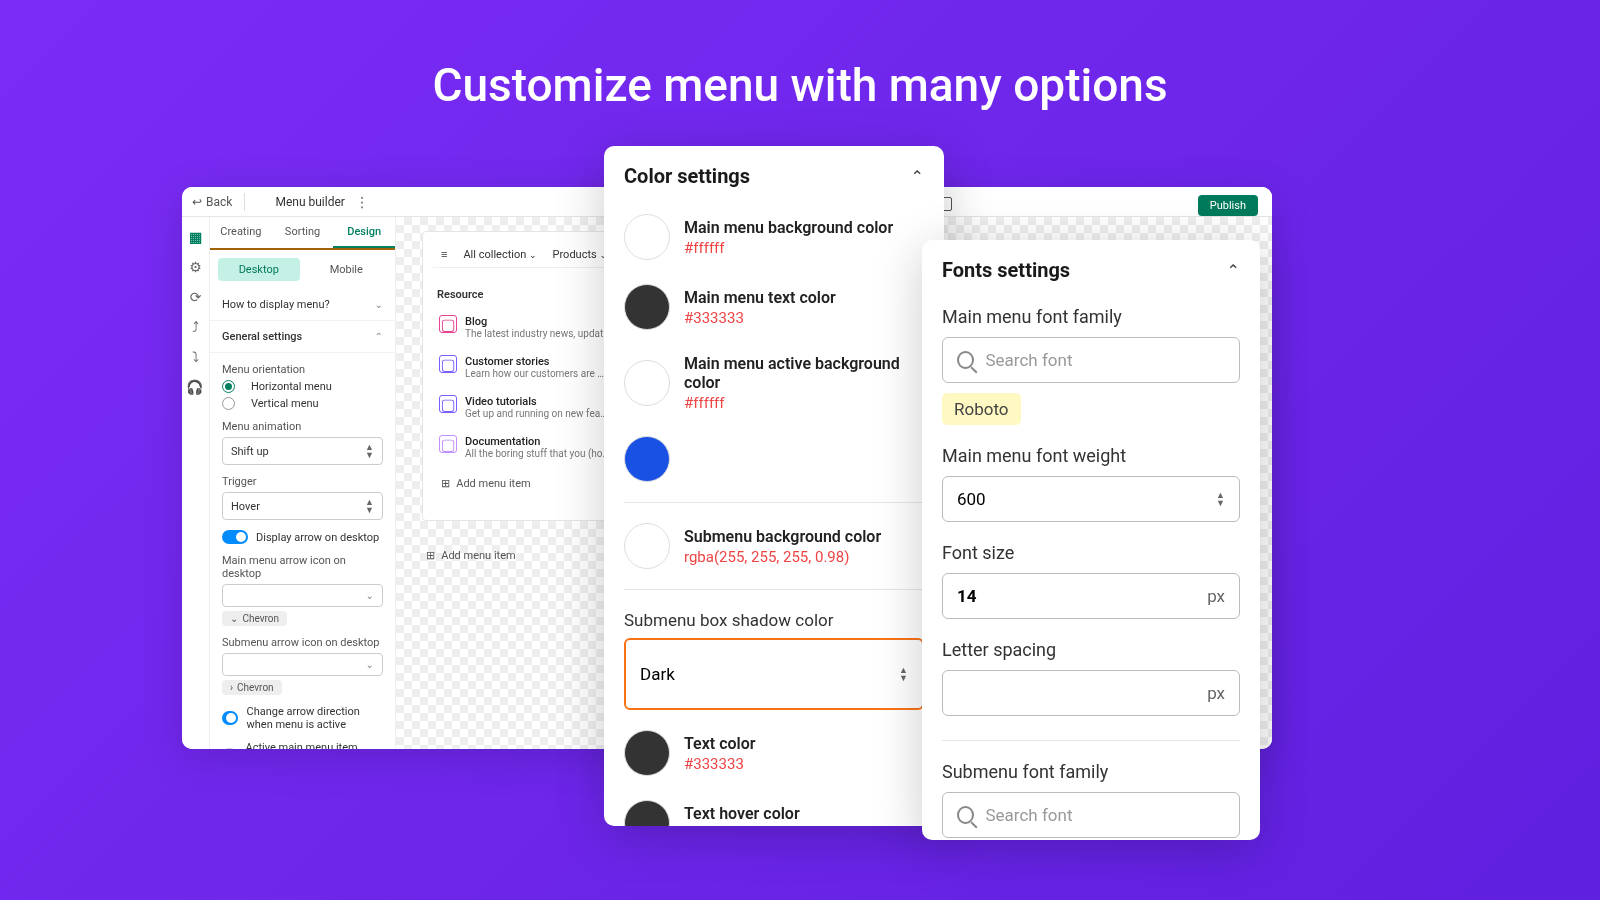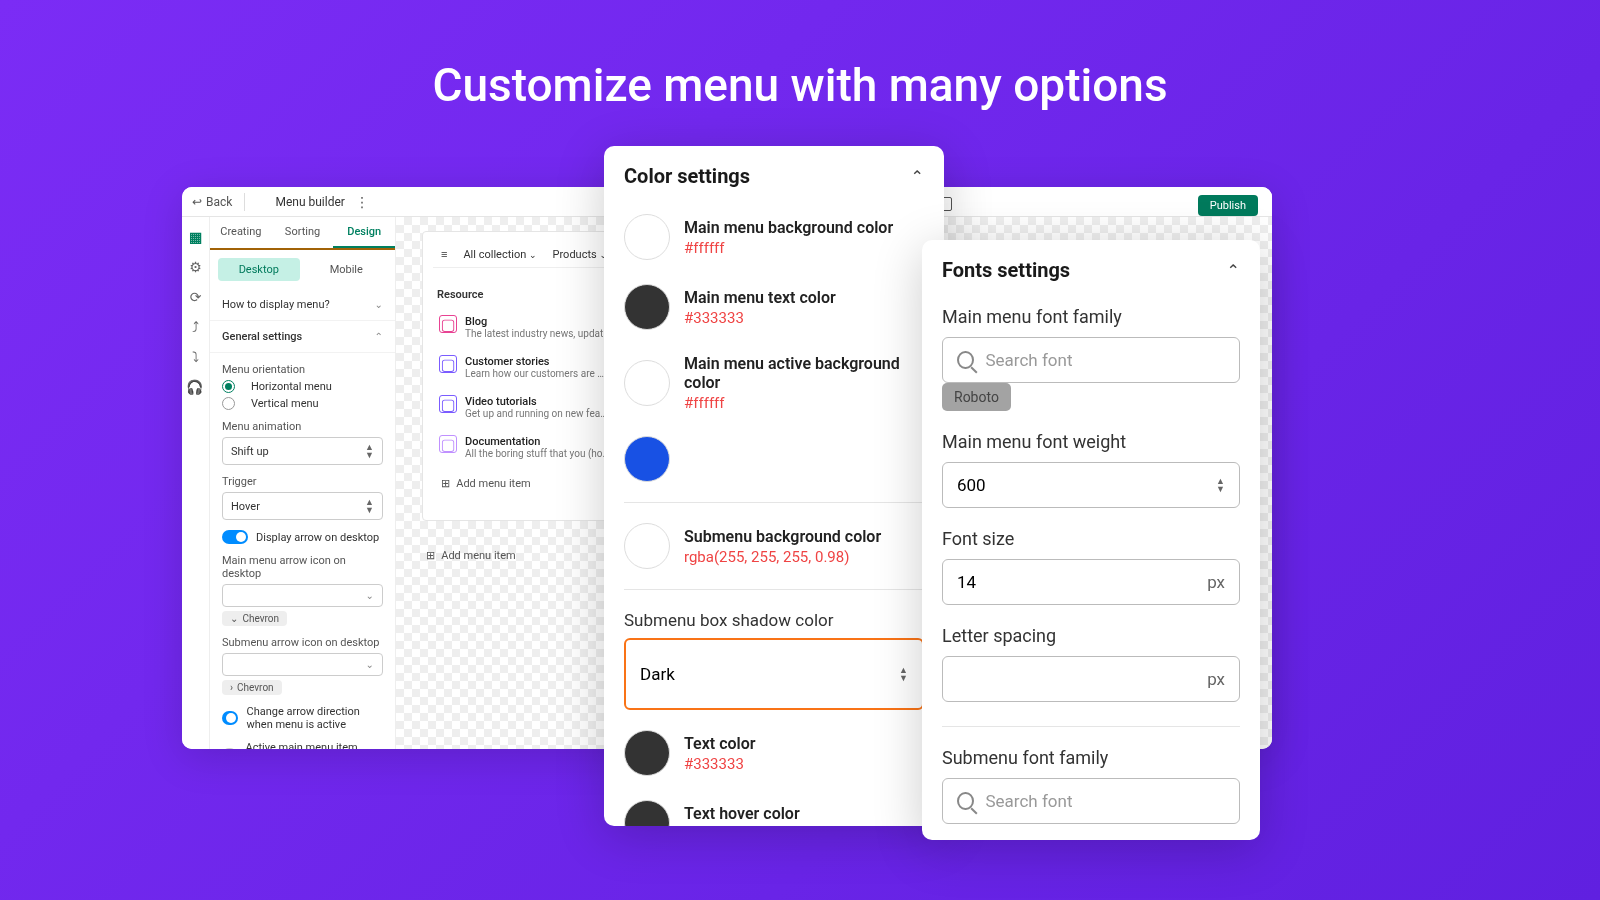--- a/index.html
+++ b/index.html
@@ -64,24 +64,24 @@
 .color-value { font-size: 15px; color: #ef4444; margin-top: 2px; }
 .divider { height:1px; background:#e5e5e5; margin: 8px 20px; }
 .shadow-label { font-size: 17px; color:#333; padding: 12px 20px 8px;}
 .shadow-select { margin: 0 20px 8px; border:2px solid #f97316; border-radius:6px; padding:24px 14px; font-size:17px; display:flex; justify-content:space-between; align-items:center; cursor:pointer;}
 .fonts-panel { left: 922px; top: 240px; width: 338px; height: 600px; }
 .fonts-body { padding: 6px 20px 20px; }
 .flabel { font-size: 18px; color: #333; margin-top: 20px; margin-bottom: 10px; }
 .finput { width: 100%; border: 1.5px solid #bbb; border-radius: 6px; padding: 12px 14px; font-size: 17px; display:flex; align-items:center; gap:12px; color:#888;}
 .finput input{ border:none; outline:none; font-size:17px; width:100%; color:#333;}
 .finput input::placeholder{ color:#999;}
-.tag { display:inline-block; background:#a3a3a3; border-radius:5px; padding:6px 12px; font-size:14px; color:#444; }
+.tag { display:inline-block; background:#fef9c3; border-radius:5px; padding:6px 12px; font-size:17px; color:#444; margin-top:10px;}
 .fselect { width:100%; border:1.5px solid #bbb; border-radius:6px; padding:12px 14px; font-size:17px; display:flex; justify-content:space-between; align-items:center; cursor:pointer;}
 .unit-input{ width:100%; border:1.5px solid #bbb; border-radius:6px; display:flex; align-items:center; font-size:17px; padding:12px 14px;}
-.unit-input input{ border:none; outline:none; flex:1; font-size:17px;}
+.unit-input input{ border:none; outline:none; flex:1; font-size:17px;font-weight:bold;}
 .unit{ color:#666; font-size:17px;}
 .fonts-divider{ height:1px; background:#e5e5e5; margin:24px 0 4px;}
 .updown{ display:flex; flex-direction:column; font-size:9px; line-height:8px; color:#666;}
 .search-ico{ width:18px; height:18px; border:2px solid #888; border-radius:50%; position:relative;}
 .search-ico::after{content:''; position:absolute; width:8px; height:2px; background:#888; bottom:-4px; right:-6px; transform:rotate(45deg);}
 </style>
 </head>
 <body>
 
 <div class="hero-title">Customize menu with many options</div>

